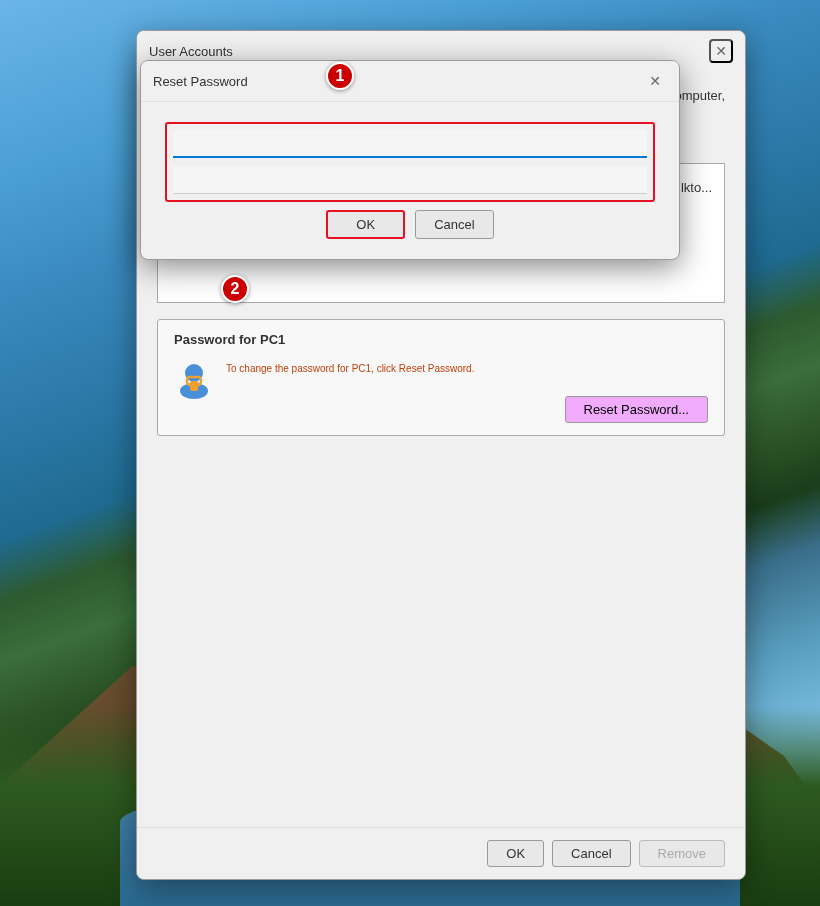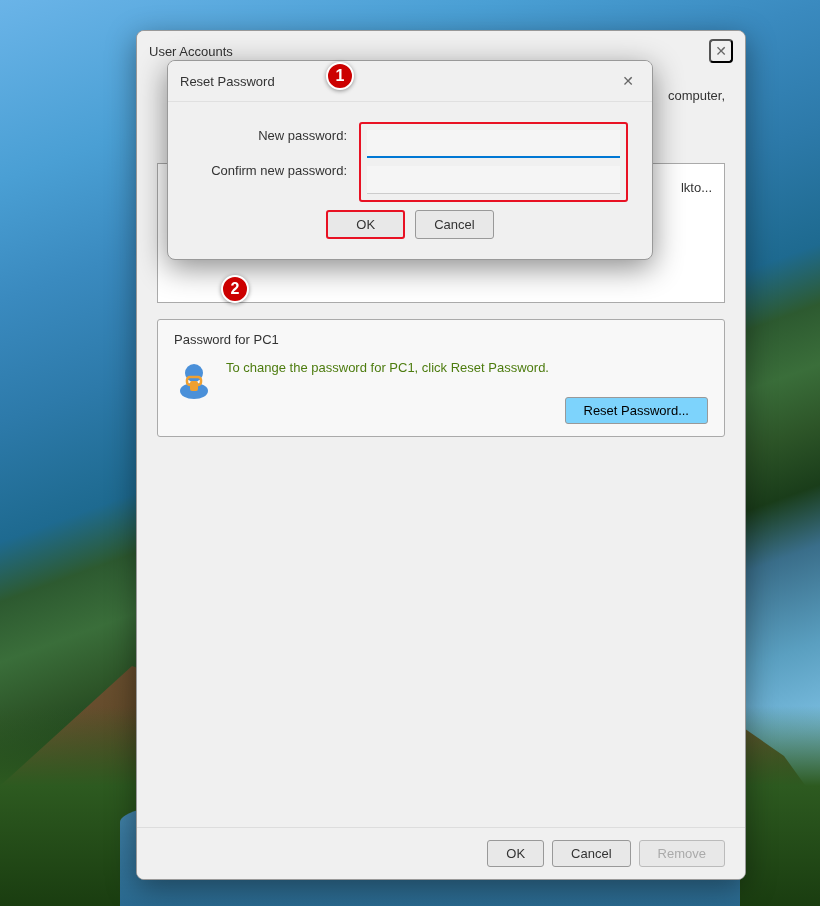--- a/index.html
+++ b/index.html
@@ -178,49 +178,49 @@
     .password-section {
       border: 1px solid #aaa;
       border-radius: 3px;
       background: #f8f8f8;
       padding: 12px 16px;
       margin-bottom: 16px;
     }
 
     .password-section-title {
       font-size: 13px;
-      font-weight: 400;
+      font-weight: 700;
       margin-bottom: 12px;
       color: #333;
     }
 
     .password-section-body {
       display: flex;
       align-items: flex-start;
       gap: 12px;
     }
 
     .password-icon {
       width: 40px;
       height: 40px;
       flex-shrink: 0;
     }
 
     .password-text {
-      font-size: 13px;
-      color: #4d7c0f;
+      font-size: 10px;
+      color: #c2410c;
       flex: 1;
       line-height: 1.4;
     }
 
     .reset-password-btn {
       display: block;
       margin-top: 8px;
       padding: 5px 18px;
-      background: #7dd3fc;
+      background: #f0abfc;
       border: 1px solid #999;
       border-radius: 3px;
       cursor: pointer;
       font-size: 13px;
       font-family: 'Segoe UI', sans-serif;
       float: right;
     }
 
     
     .bottom-buttons {
@@ -241,21 +241,21 @@
     .reset-dialog-overlay {
       position: absolute;
       inset: 0;
       display: flex;
       align-items: flex-start;
       justify-content: center;
       padding-top: 60px;
     }
 
     .reset-dialog {
-      width: 486px;
+      width: 540px;
       background: #f0f0f0;
       border: 1px solid #999;
       border-radius: 8px;
       box-shadow: 0 8px 30px rgba(0,0,0,0.45);
       overflow: hidden;
     }
 
     .dialog-title-bar {
       background: #f0f0f0;
       padding: 8px 12px;
@@ -460,24 +460,20 @@
   <div class="reset-dialog">
 
     <div class="dialog-title-bar">
       <span class="dialog-title">Reset Password</span>
       <button class="dialog-close">✕</button>
     </div>
 
     <div class="dialog-body">
       <div style="display:flex; align-items:flex-start; gap:12px;">
 
-        <div style="display:flex; flex-direction:column; gap:20px; padding-top:6px;">
-          <label class="form-label">New password:</label>
-          <label class="form-label">Confirm new password:</label>
-        </div>
 
         <div class="password-fields-highlight">
           <input type="password" class="password-input" style="">
           <input type="password" class="password-input" style="border-bottom: 1px solid rgb(204, 204, 204);">
         </div>
       </div>
 
       <div class="dialog-buttons">
         <button class="btn-ok">OK</button>
         <button class="btn-cancel-dialog">Cancel</button>

